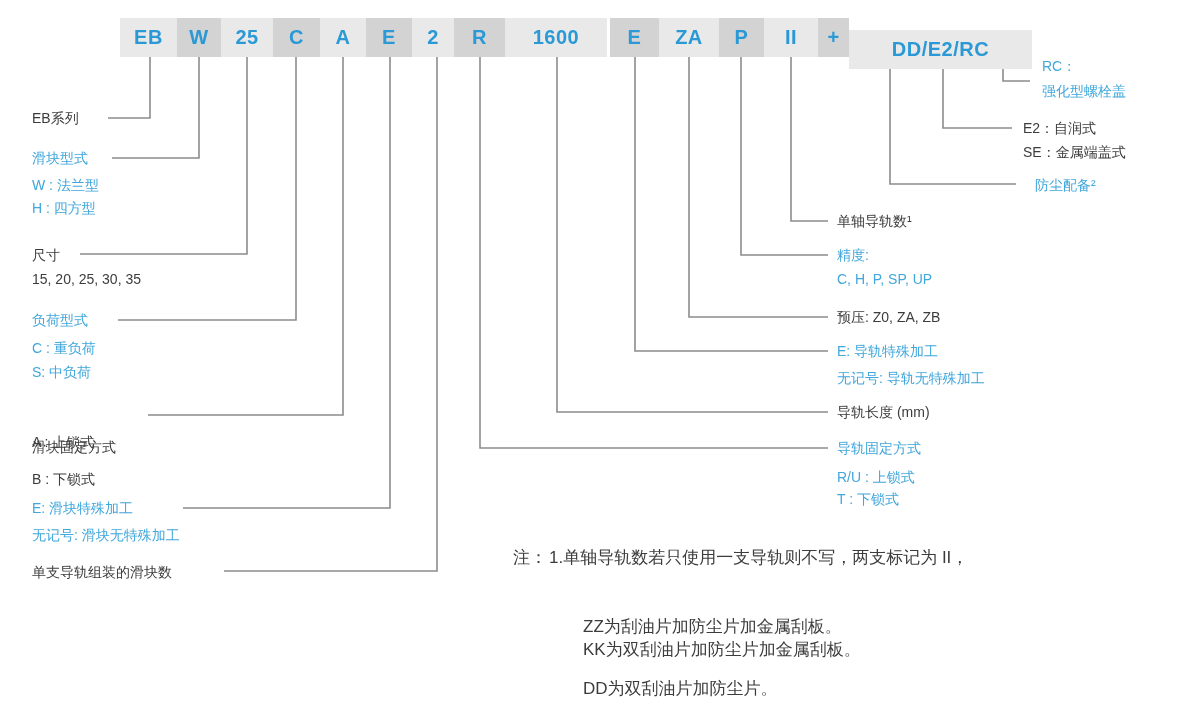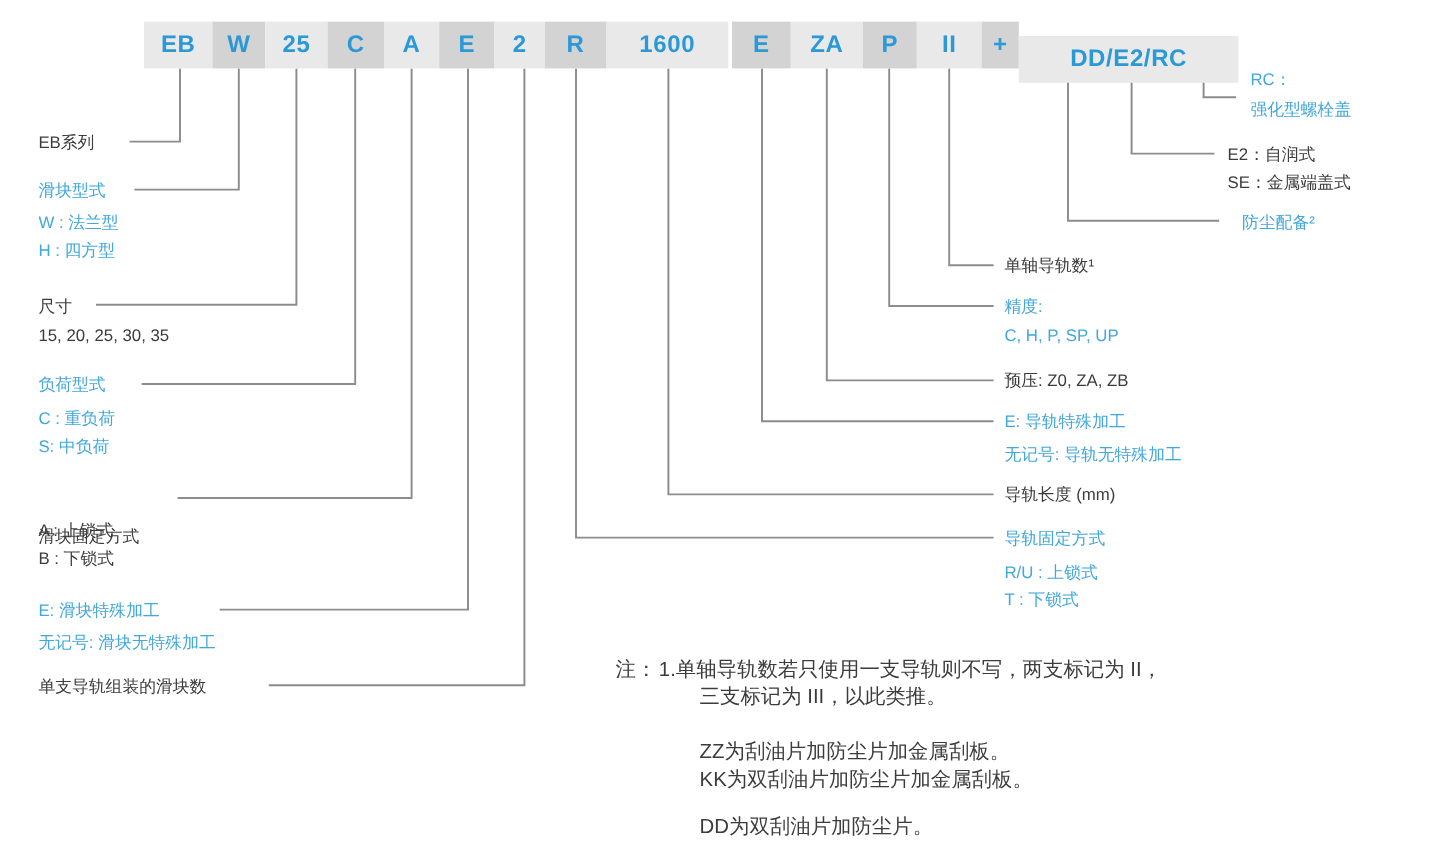--- a/index.html
+++ b/index.html
@@ -68,21 +68,21 @@
   <span class="lbl blue" style="left:32px;top:148px;">滑块型式</span>
   <span class="lbl blue" style="left:32px;top:175px;">W : 法兰型</span>
   <span class="lbl blue" style="left:32px;top:198px;">H : 四方型</span>
   <span class="lbl dark" style="left:32px;top:245px;">尺寸</span>
   <span class="lbl dark" style="left:32px;top:269px;">15, 20, 25, 30, 35</span>
   <span class="lbl blue" style="left:32px;top:310px;">负荷型式</span>
   <span class="lbl blue" style="left:32px;top:338px;">C : 重负荷</span>
   <span class="lbl blue" style="left:32px;top:362px;">S: 中负荷</span>
   <span class="lbl dark" style="left:32px;top:405px;margin-top:32px;">滑块固定方式</span>
   <span class="lbl dark" style="left:32px;top:432px;">A : 上锁式</span>
-  <span class="lbl dark" style="left:32px;top:455px;">B : 下锁式</span>
+  <span class="lbl dark" style="left:32px;top:469px;">B : 下锁式</span>
   <span class="lbl blue" style="left:32px;top:498px;">E: 滑块特殊加工</span>
   <span class="lbl blue" style="left:32px;top:525px;">无记号: 滑块无特殊加工</span>
   <span class="lbl dark" style="left:32px;top:562px;">单支导轨组装的滑块数</span>
 
   <span class="lbl blue" style="left:1042px;top:56px;">RC：</span>
   <span class="lbl blue" style="left:1042px;top:81px;">强化型螺栓盖</span>
   <span class="lbl dark" style="left:1023px;top:118px;">E2：自润式</span>
   <span class="lbl dark" style="left:1023px;top:142px;">SE：金属端盖式</span>
   <span class="lbl blue" style="left:1011px;top:175px;margin-left:24px;">防尘配备²</span>
   <span class="lbl dark" style="left:837px;top:211px;">单轴导轨数¹</span>
@@ -91,18 +91,17 @@
   <span class="lbl dark" style="left:837px;top:307px;">预压: Z0, ZA, ZB</span>
   <span class="lbl blue" style="left:837px;top:341px;">E: 导轨特殊加工</span>
   <span class="lbl blue" style="left:837px;top:368px;">无记号: 导轨无特殊加工</span>
   <span class="lbl dark" style="left:837px;top:402px;">导轨长度 (mm)</span>
   <span class="lbl blue" style="left:837px;top:438px;">导轨固定方式</span>
   <span class="lbl blue" style="left:837px;top:467px;">R/U : 上锁式</span>
   <span class="lbl blue" style="left:837px;top:489px;">T : 下锁式</span>
 
   <span class="note" style="left:513px;top:548px;">注：</span>
   <span class="note" style="left:549px;top:548px;">1.单轴导轨数若只使用一支导轨则不写，两支标记为 II，</span>
-  <span class="note" style="left:583px;top:571px;">三支标记为 III，以此类推。</span>
   <span class="note" style="left:583px;top:617px;">ZZ为刮油片加防尘片加金属刮板。</span>
   <span class="note" style="left:583px;top:640px;">KK为双刮油片加防尘片加金属刮板。</span>
   <span class="note" style="left:583px;top:663px;margin-top:16px;">DD为双刮油片加防尘片。</span>
 
 </div>
 
 </body></html>

